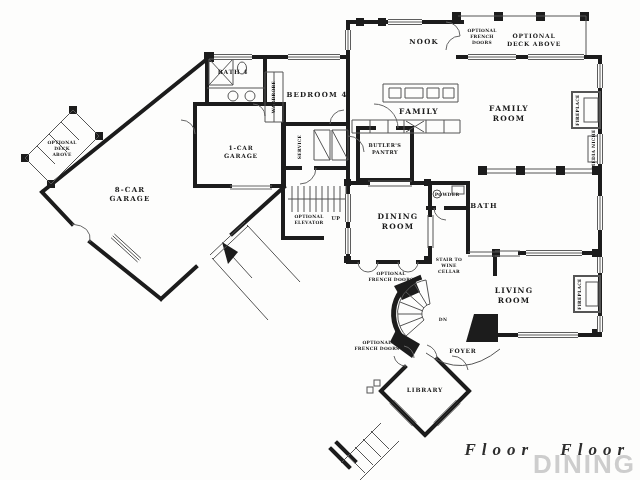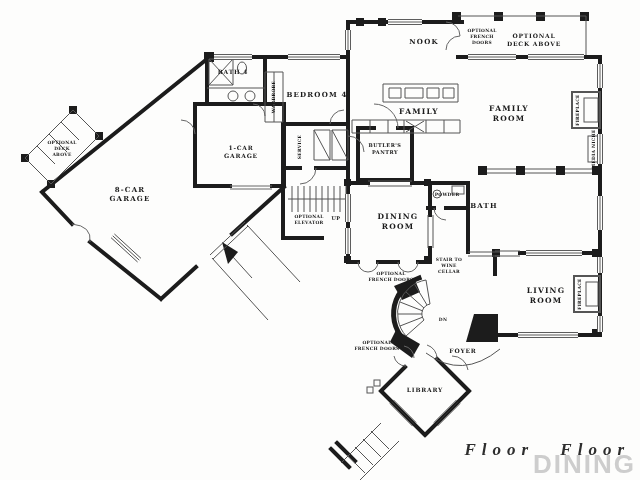--- a/index.html
+++ b/index.html
@@ -218,21 +218,21 @@
 ELEVATOR</div>
   <div class="lbl fs5" style="left:336px;top:218px">UP</div>
   <div class="lbl fs4" style="left:449px;top:266px">STAIR TO
 WINE
 CELLAR</div>
   <div class="lbl fs4" style="left:443px;top:320px">DN</div>
   <div class="lbl fs4" style="left:391px;top:277px">OPTIONAL
 FRENCH DOORS</div>
   <div class="lbl fs4" style="left:377px;top:346px">OPTIONAL
 FRENCH DOORS</div>
-  <div class="lbl fs8" style="left:546px;top:296px">LIVING
+  <div class="lbl fs8" style="left:514px;top:296px">LIVING
 ROOM</div>
   <div class="lbl fs4 v" style="left:580px;top:294px">FIREPLACE</div>
   <div class="lbl fs6" style="left:463px;top:351px">FOYER</div>
   <div class="lbl fs6" style="left:425px;top:390px">LIBRARY</div>
 
   <div class="title">Floor Floor</div>
   <div class="watermark">DINING</div>
 </div>
 
 </body></html>

